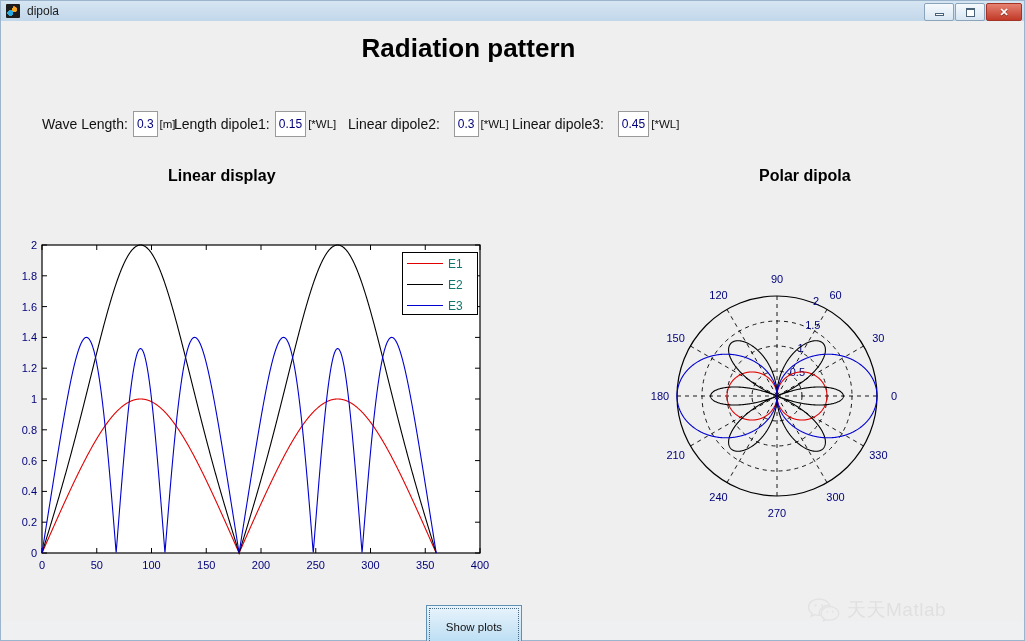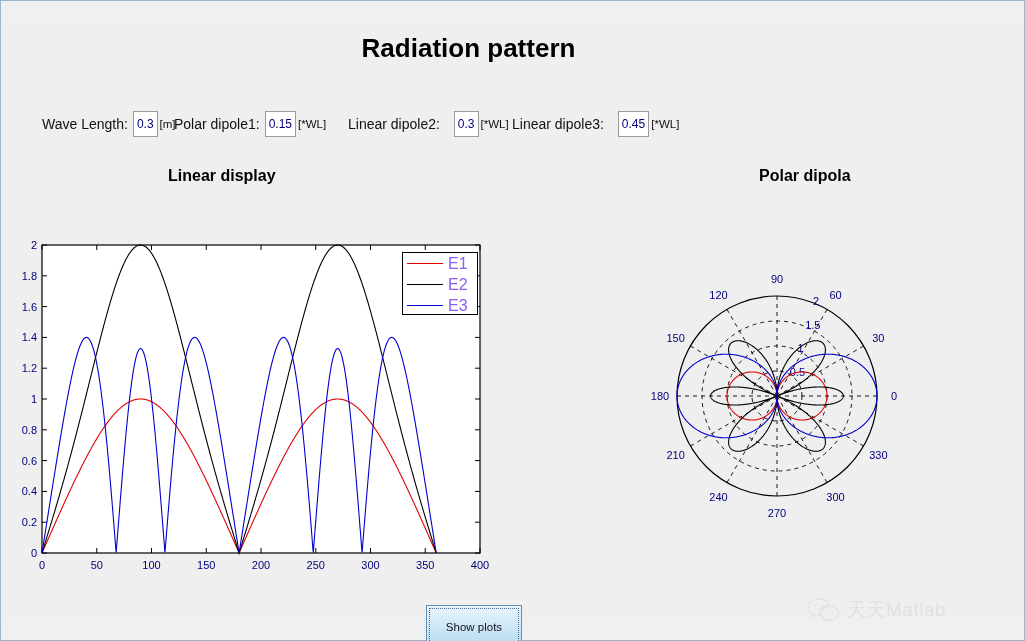--- a/index.html
+++ b/index.html
@@ -93,21 +93,21 @@
 
   #polar-wrap{position:absolute;left:625px;top:218px;width:300px;height:318px;}
 
   
   #legend{
     position:absolute;left:400px;top:231px;width:76px;height:63px;
     background:#fff;border:1px solid #000;box-sizing:border-box;
   }
   .leg-row{position:relative;height:21px;display:flex;align-items:center;}
   .leg-line{width:36px;height:0;border-top:1.4px solid;margin:0 5px 0 4px;}
-  .leg-lab{font-size:16px;color:#8b5cf6;}
+  .leg-lab{font-size:12px;color:#0f766e;}
 
   
   #show-plots{
     position:absolute;left:424px;top:584px;width:96px;height:43px;
     background:linear-gradient(#e9f4fc,#b6dbf2);
     border:1px solid #5f91b5;
     display:flex;align-items:center;justify-content:center;
     font-size:11.5px;color:#111;
     box-sizing:border-box;
     cursor:pointer;
@@ -140,33 +140,48 @@
     <div class="blur-ico" style="left: 406px; background: rgb(140, 152, 164);"></div>
     <div class="blur-ico" style="left: 430px; background: rgb(140, 152, 164);"></div>
     <div class="blur-ico" style="left: 454px; background: rgb(151, 163, 175);"></div>
     <div class="blur-ico" style="left: 478px; background: rgb(151, 163, 175);"></div>
     <div class="blur-ico" style="left: 510px; background: rgb(167, 179, 191);"></div>
     <div class="blur-ico" style="left: 545px; background: rgb(167, 179, 191);"></div>
   </div>
 
 <div id="window">
 
+  <div id="titlebar">
+    <div id="app-icon"></div>
+    <div id="title-text">dipola</div>
+    <div id="win-buttons">
+      <div class="win-btn">
+        <span class="win-glyph g-min"></span>
+      </div>
+      <div class="win-btn">
+        <span class="win-glyph g-max"></span>
+      </div>
+      <div class="win-btn close">
+        <span class="win-glyph g-close">✕</span>
+      </div>
+    </div>
+  </div>
 
   <div id="client">
 
     <div id="page-title">Radiation pattern</div>
 
     <div id="param-row">
       <div class="param" style="left:40px;">
         <span class="lab">Wave Length:</span>
         <span class="inp">0.3</span>
         <span class="unit">[m]</span>
       </div>
       <div class="param" style="left:172px;">
-        <span class="lab">Polar dipole1:</span>
+        <span class="lab">Length dipole1:</span>
         <span class="inp">0.15</span>
         <span class="unit">[*WL]</span>
       </div>
       <div class="param" style="left:346px;">
         <span class="lab">Linear dipole2:</span>
         <span class="inp" style="margin-left:14px;">0.3</span>
         <span class="unit">[*WL]</span>
       </div>
       <div class="param" style="left:510px;">
         <span class="lab">Linear dipole3:</span>

